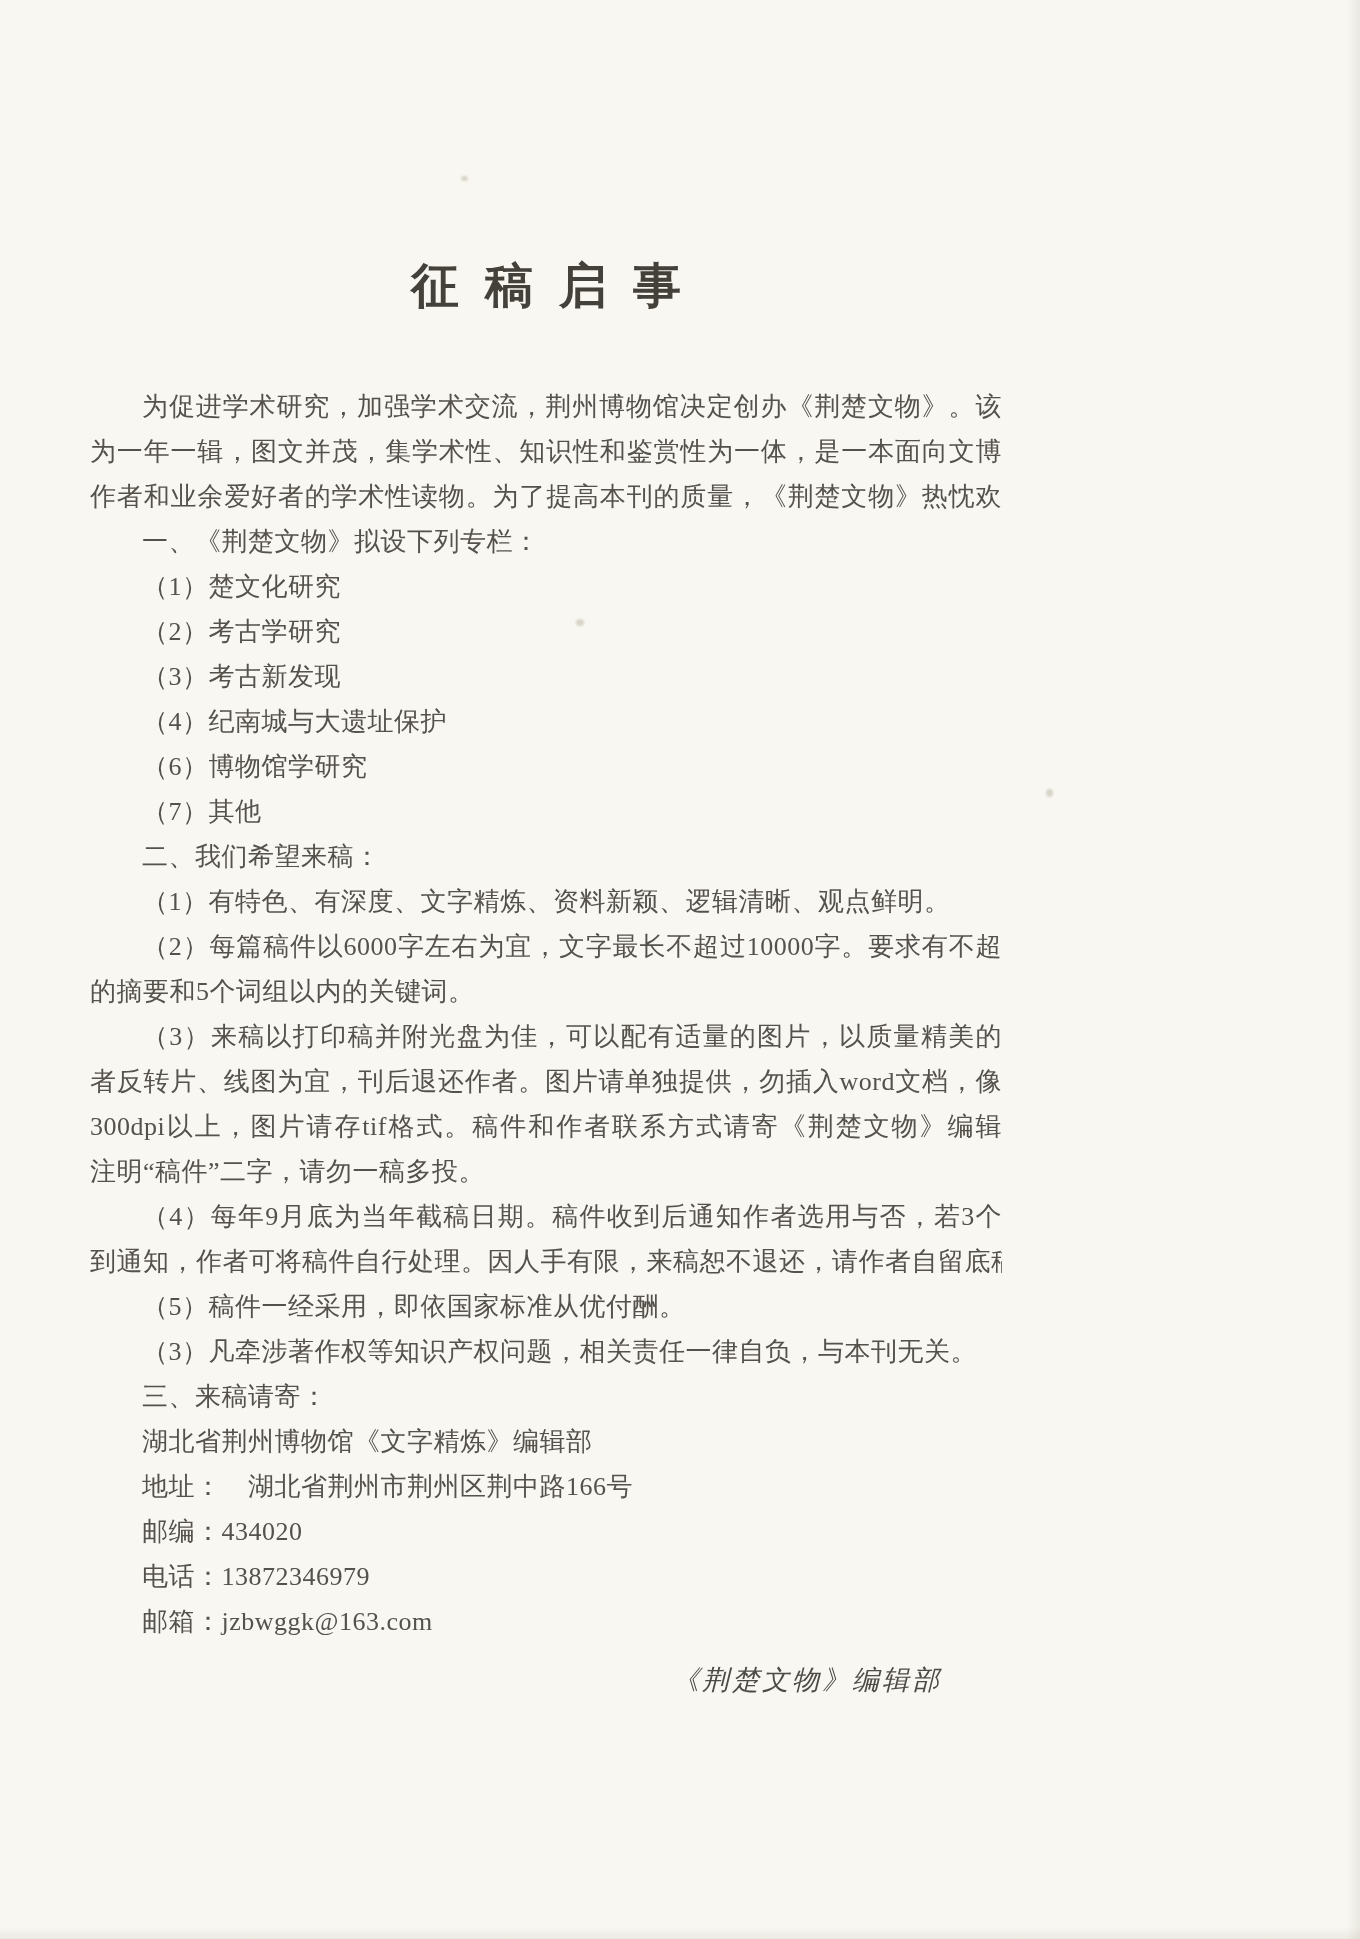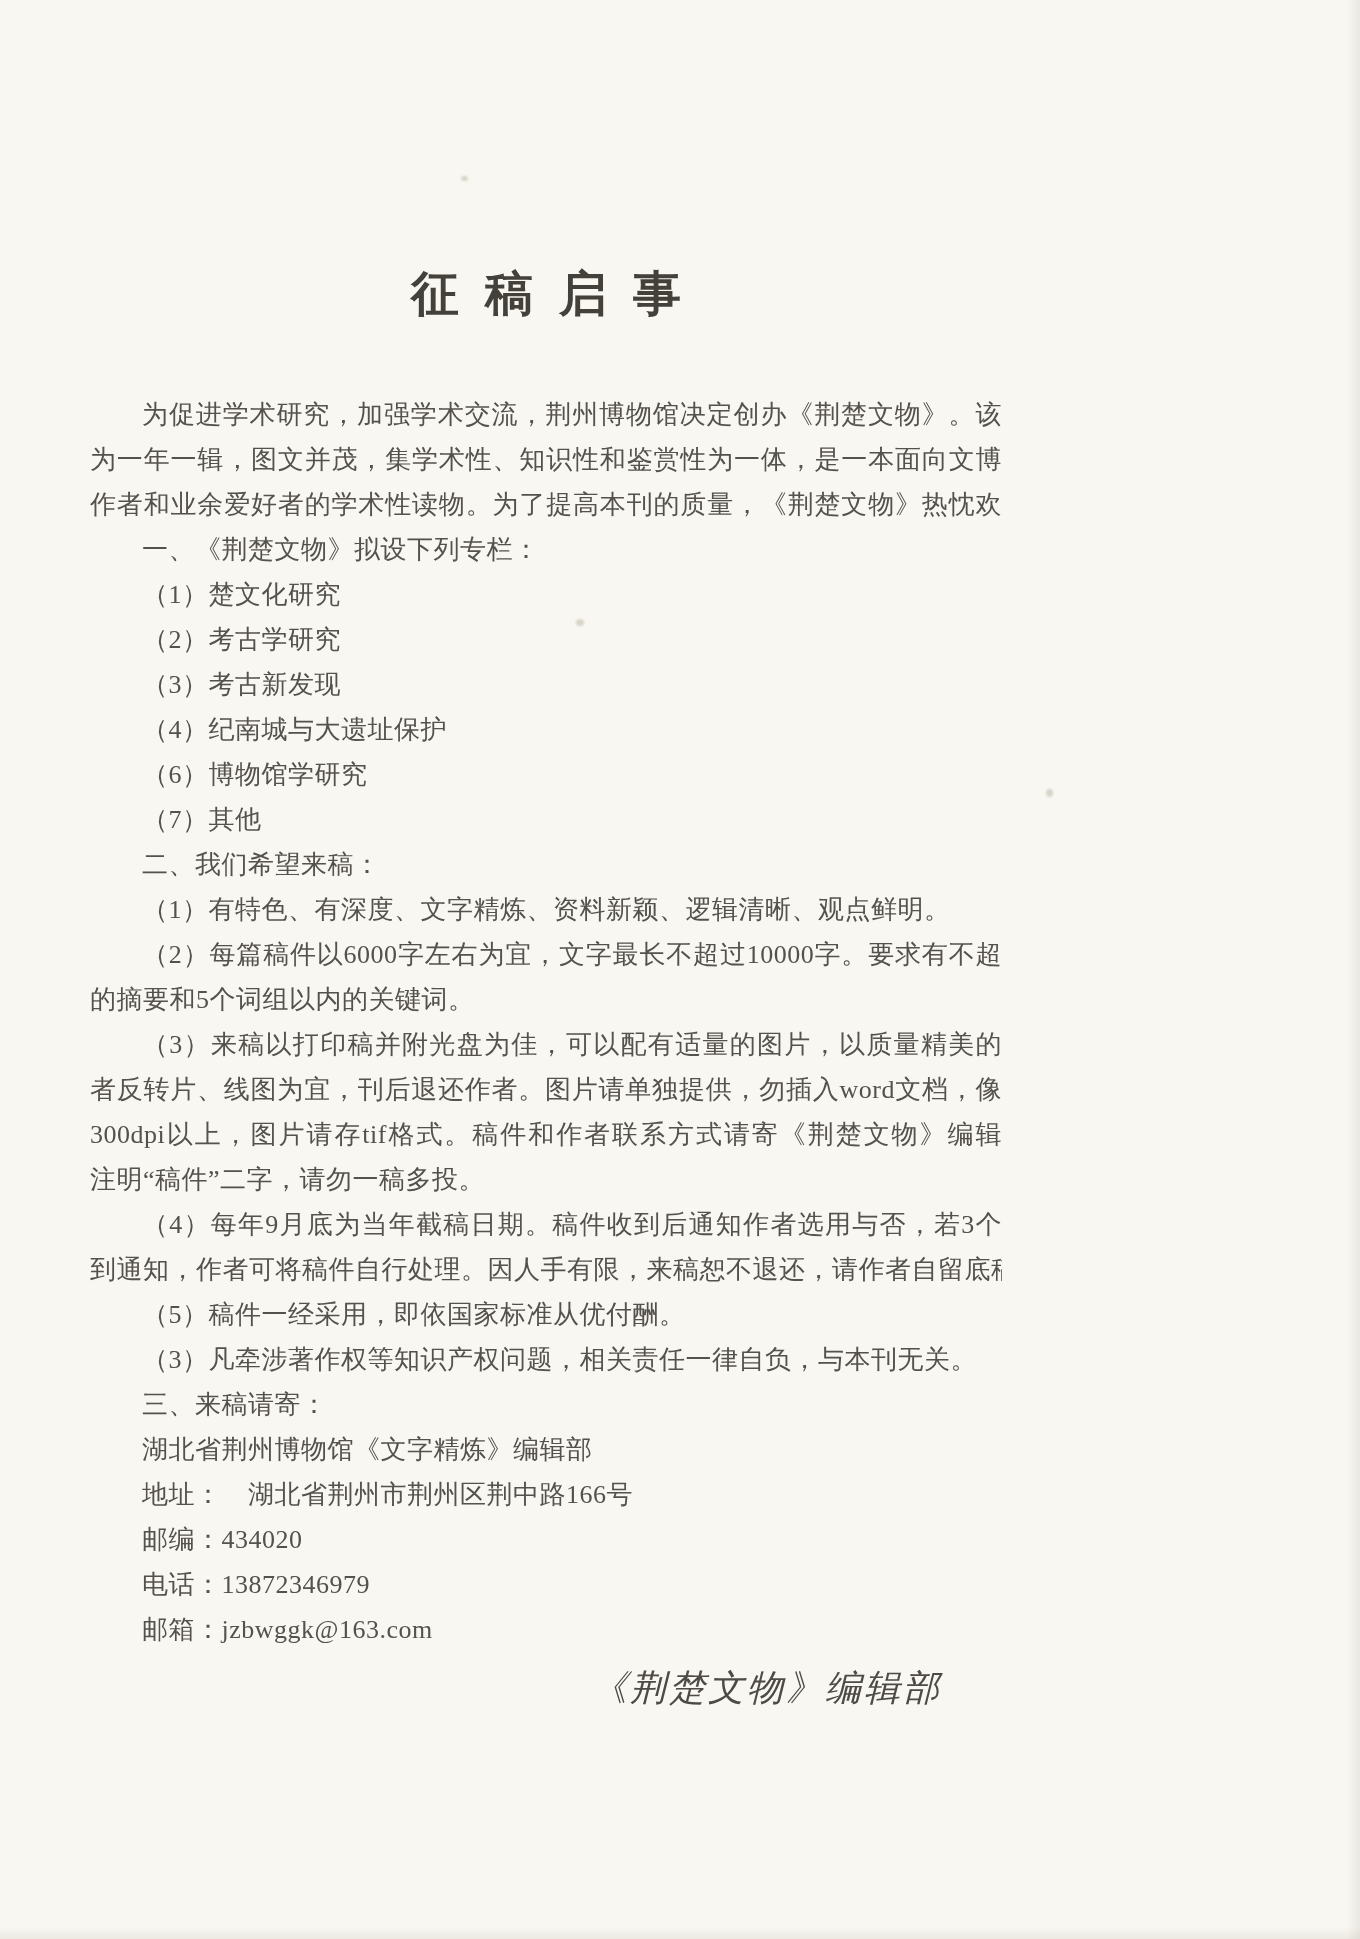--- a/index.html
+++ b/index.html
@@ -17,21 +17,21 @@
     font-family: "Liberation Serif", "DejaVu Serif", serif;
     color: #55514b;
   }
   .content {
     position: absolute;
     left: 90px;
     top: 0;
     width: 912px;
   }
   .title {
-    margin: 16px;
+    margin: 8px;
     padding-top: 252px;
     padding-left: 26px; 
     text-align: center;
     font-size: 48px;
     line-height: 52px;
     font-weight: 700;
     letter-spacing: 26px;
     color: #44403a;
   }
   .body {
@@ -52,21 +52,21 @@
     text-align-last: justify;
     text-justify: inter-character;
   }
   .line.indent {
     padding-left: 52px;
   }
   .signature {
     margin-top: 16px;
     padding-right: 60px;
     text-align: right;
-    font-size: 36px;
+    font-size: 27px;
     line-height: 40px;
     font-style: italic;
     letter-spacing: 3px;
     color: #4e4a44;
   }
   
   .speck {
     position: absolute;
     border-radius: 50%;
     background: rgba(158, 146, 120, 0.35);

